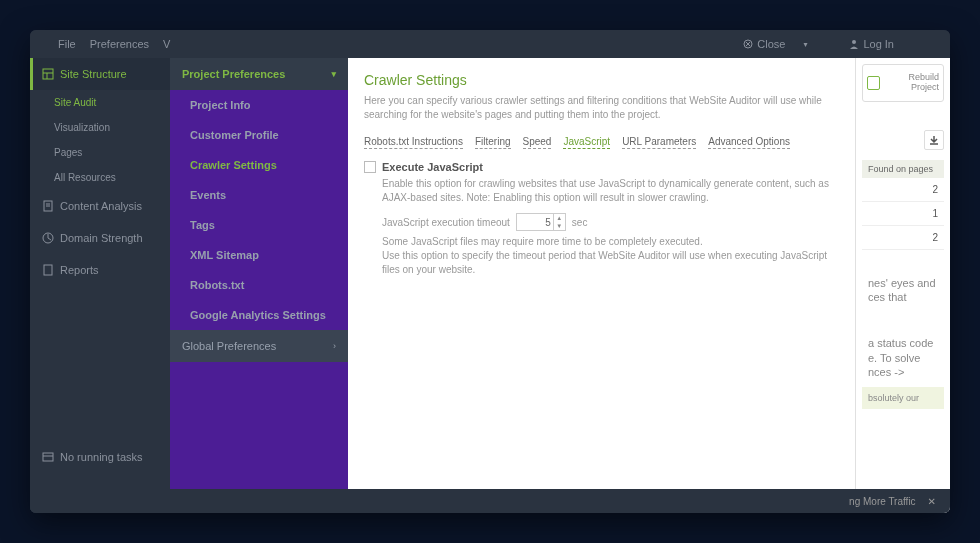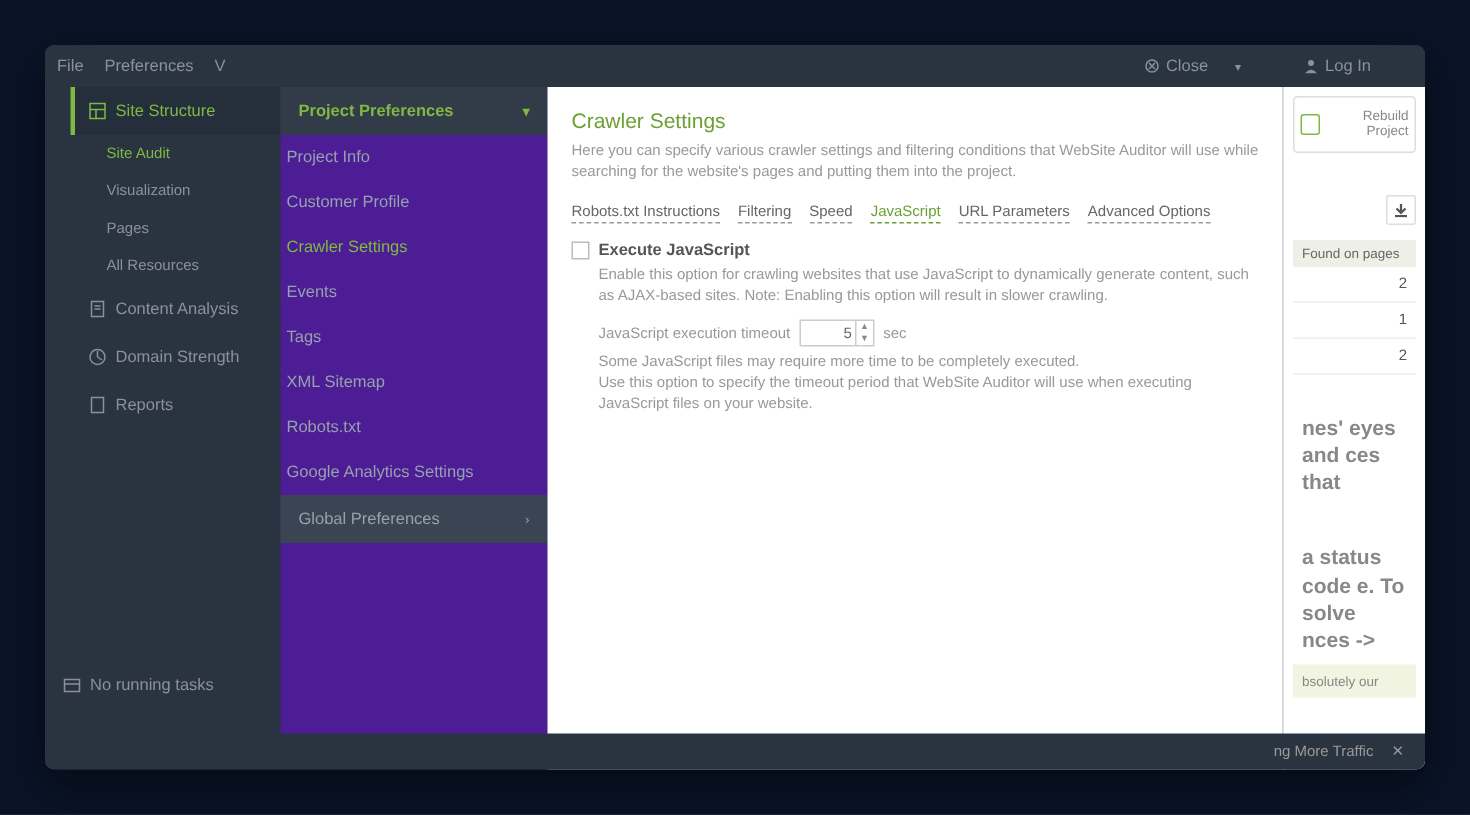--- a/index.html
+++ b/index.html
@@ -1,30 +1,30 @@
 <!DOCTYPE html>
 <html><head>
 <meta charset="utf-8">
 <style>
 * { margin: 0; padding: 0; box-sizing: border-box; font-family: Arial, sans-serif; }
 body { background: #0a1428; padding: 30px; width: 980px; height: 543px; }
 .window { background: #2a3340; border-radius: 6px; overflow: hidden; height: 483px; position: relative; box-shadow: 0 10px 30px rgba(0,0,0,0.5); }
-.menubar { background: #2a3340; height: 28px; display: flex; align-items: center; padding: 0 8px; font-size: 11px; color: #8a919c; }
+.menubar { background: #2a3340; height: 28px; display: flex; align-items: center; padding: 0 28px; font-size: 11px; color: #8a919c; }
 .menubar span { margin-right: 14px; cursor: pointer; }
 .menubar .right { margin-left: auto; display: flex; align-items: center; gap: 14px; }
 .main { display: flex; height: calc(100% - 28px); }
-.leftnav { width: 140px; background: #2a3340; font-size: 11px; color: #8a919c; margin-left: 17px; }
+.leftnav { width: 140px; background: #2a3340; font-size: 11px; color: #8a919c; }
 .leftnav .item { padding: 10px 12px; display: flex; align-items: center; gap: 6px; cursor: pointer; }
 .leftnav .item.active { border-left: 3px solid #7fb843; color: #7fb843; padding-left: 9px; background: #252e3b; }
 .leftnav .sub { padding: 7px 12px 7px 24px; cursor: pointer; font-size: 10px; }
 .leftnav .sub.active { color: #7fb843; }
 .leftnav .bottom { position: absolute; bottom: 40px; left: 0; width: 140px; padding: 10px 12px; display: flex; align-items: center; gap: 6px; }
 .prefpanel { width: 178px; background: #4c1d95; font-size: 11px; color: #97a0ad; }
 .prefpanel .header { padding: 10px 12px; color: #7fb843; font-weight: bold; display: flex; justify-content: space-between; align-items: center; background: #323c49; }
-.prefpanel .pitem { padding: 9px 4px; cursor: pointer; }
+.prefpanel .pitem { padding: 9px 20px; cursor: pointer; font-weight: bold; }
 .prefpanel .pitem.active { color: #7fb843; }
 .prefpanel .footer { padding: 10px 12px; display: flex; justify-content: space-between; align-items: center; background: #3a4452; }
 .content { flex: 1; background: #fff; padding: 14px 16px; font-size: 11px; color: #888; overflow: hidden; }
 .content h2 { color: #6ca034; font-size: 14px; font-weight: normal; margin-bottom: 6px; }
 .content .desc { font-size: 10px; color: #999; margin-bottom: 14px; line-height: 1.4; }
 .tabs { display: flex; gap: 12px; font-size: 10px; margin-bottom: 12px; }
 .tabs span { color: #666; border-bottom: 1px dashed #999; cursor: pointer; padding-bottom: 1px; }
 .tabs span.active { color: #6ca034; border-bottom-color: #6ca034; }
 .checkbox-row { display: flex; align-items: flex-end; gap: 6px; margin-bottom: 4px; }
 .checkbox { width: 12px; height: 12px; border: 1px solid #bbb; background: #fff; }
@@ -33,21 +33,21 @@
 .timeout-row { display: flex; align-items: center; gap: 6px; margin-left: 18px; font-size: 10px; color: #999; margin-bottom: 4px; }
 .timeout-input { width: 50px; height: 18px; border: 1px solid #ccc; display: flex; align-items: center; justify-content: flex-end; padding-right: 14px; position: relative; font-size: 10px; color: #666; }
 .spinner { position: absolute; right: 0; top: 0; width: 12px; height: 16px; border-left: 1px solid #ccc; display: flex; flex-direction: column; }
 .spinner div { flex: 1; font-size: 6px; text-align: center; color: #888; line-height: 8px; }
 .rightside { width: 95px; background: #fff; border-left: 1px solid #e0e0e0; font-size: 9px; color: #888; padding: 6px; }
 .rebuild { display: flex; align-items: center; gap: 4px; padding: 8px 4px; border: 1px solid #ddd; border-radius: 3px; cursor: pointer; margin-bottom: 28px; text-align: right; }
 .rebuild .ic { width: 14px; height: 14px; border: 1px solid #7fb843; border-radius: 2px; }
 .dl { width: 20px; height: 20px; border: 1px solid #ddd; border-radius: 2px; display: flex; align-items: center; justify-content: center; margin-left: auto; margin-bottom: 10px; }
 .tableh { background: #eef0e8; padding: 4px 6px; font-size: 9px; color: #666; }
 .tablecell { padding: 6px; text-align: right; font-size: 10px; color: #555; border-bottom: 1px solid #eee; }
-.snippet { padding: 6px; font-size: 14px; color: #888; line-height: 1.3; margin-top: 20px; font-weight: bold; }
+.snippet { padding: 6px; font-size: 11px; color: #888; line-height: 1.3; margin-top: 20px; }
 .greensnip { background: #f0f4e0; padding: 6px; font-size: 9px; color: #888; margin-top: 2px; }
 .footerbar { position: absolute; bottom: 0; left: 0; right: 0; height: 24px; background: #2a3340; display: flex; align-items: center; justify-content: flex-end; padding: 0 14px; font-size: 10px; color: #999; }
 .footerbar .x { margin-left: 12px; cursor: pointer; }
 svg { display: inline-block; vertical-align: middle; }
 </style>
 </head>
 <body>
 
 <div class="window">
 

